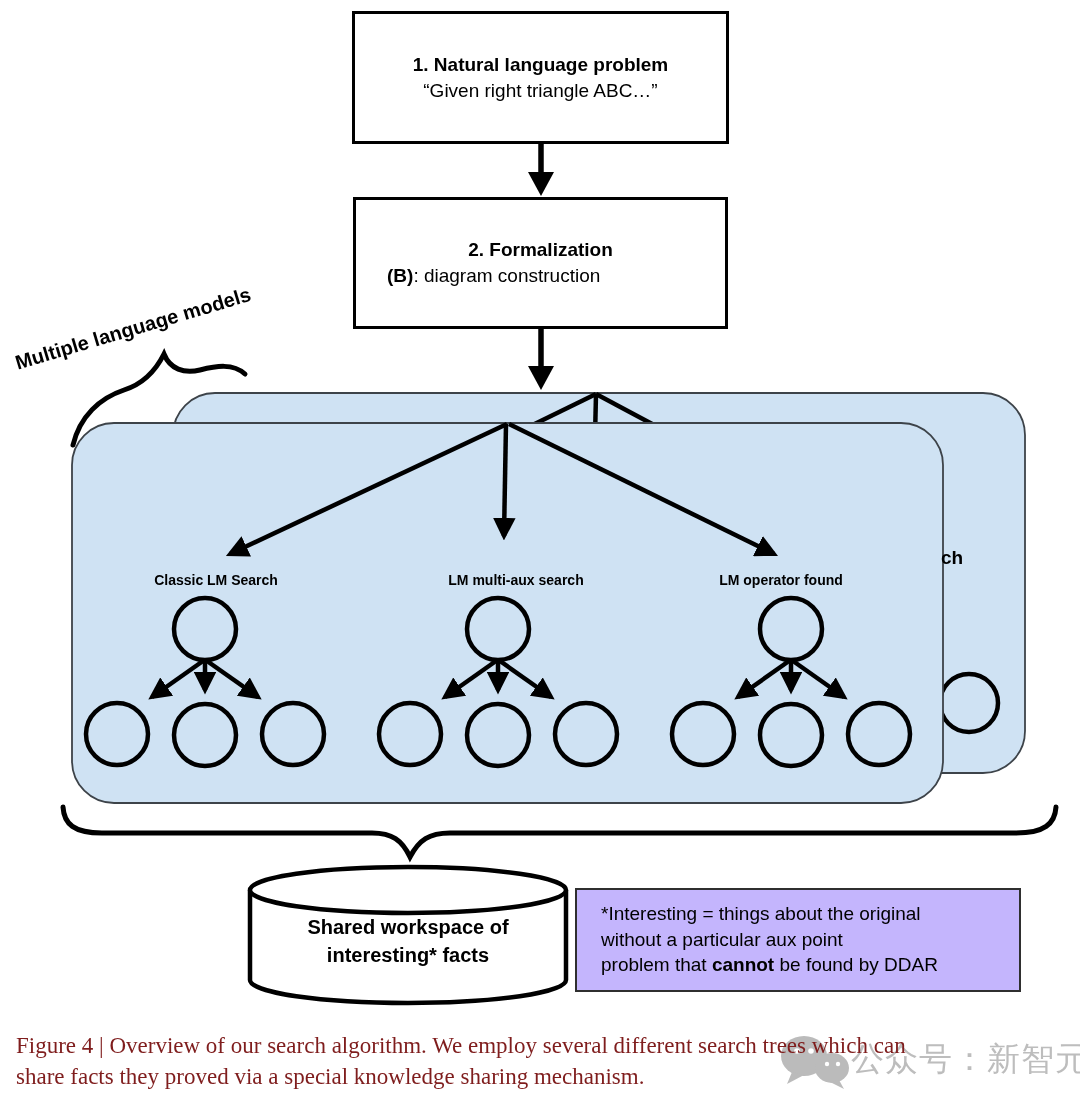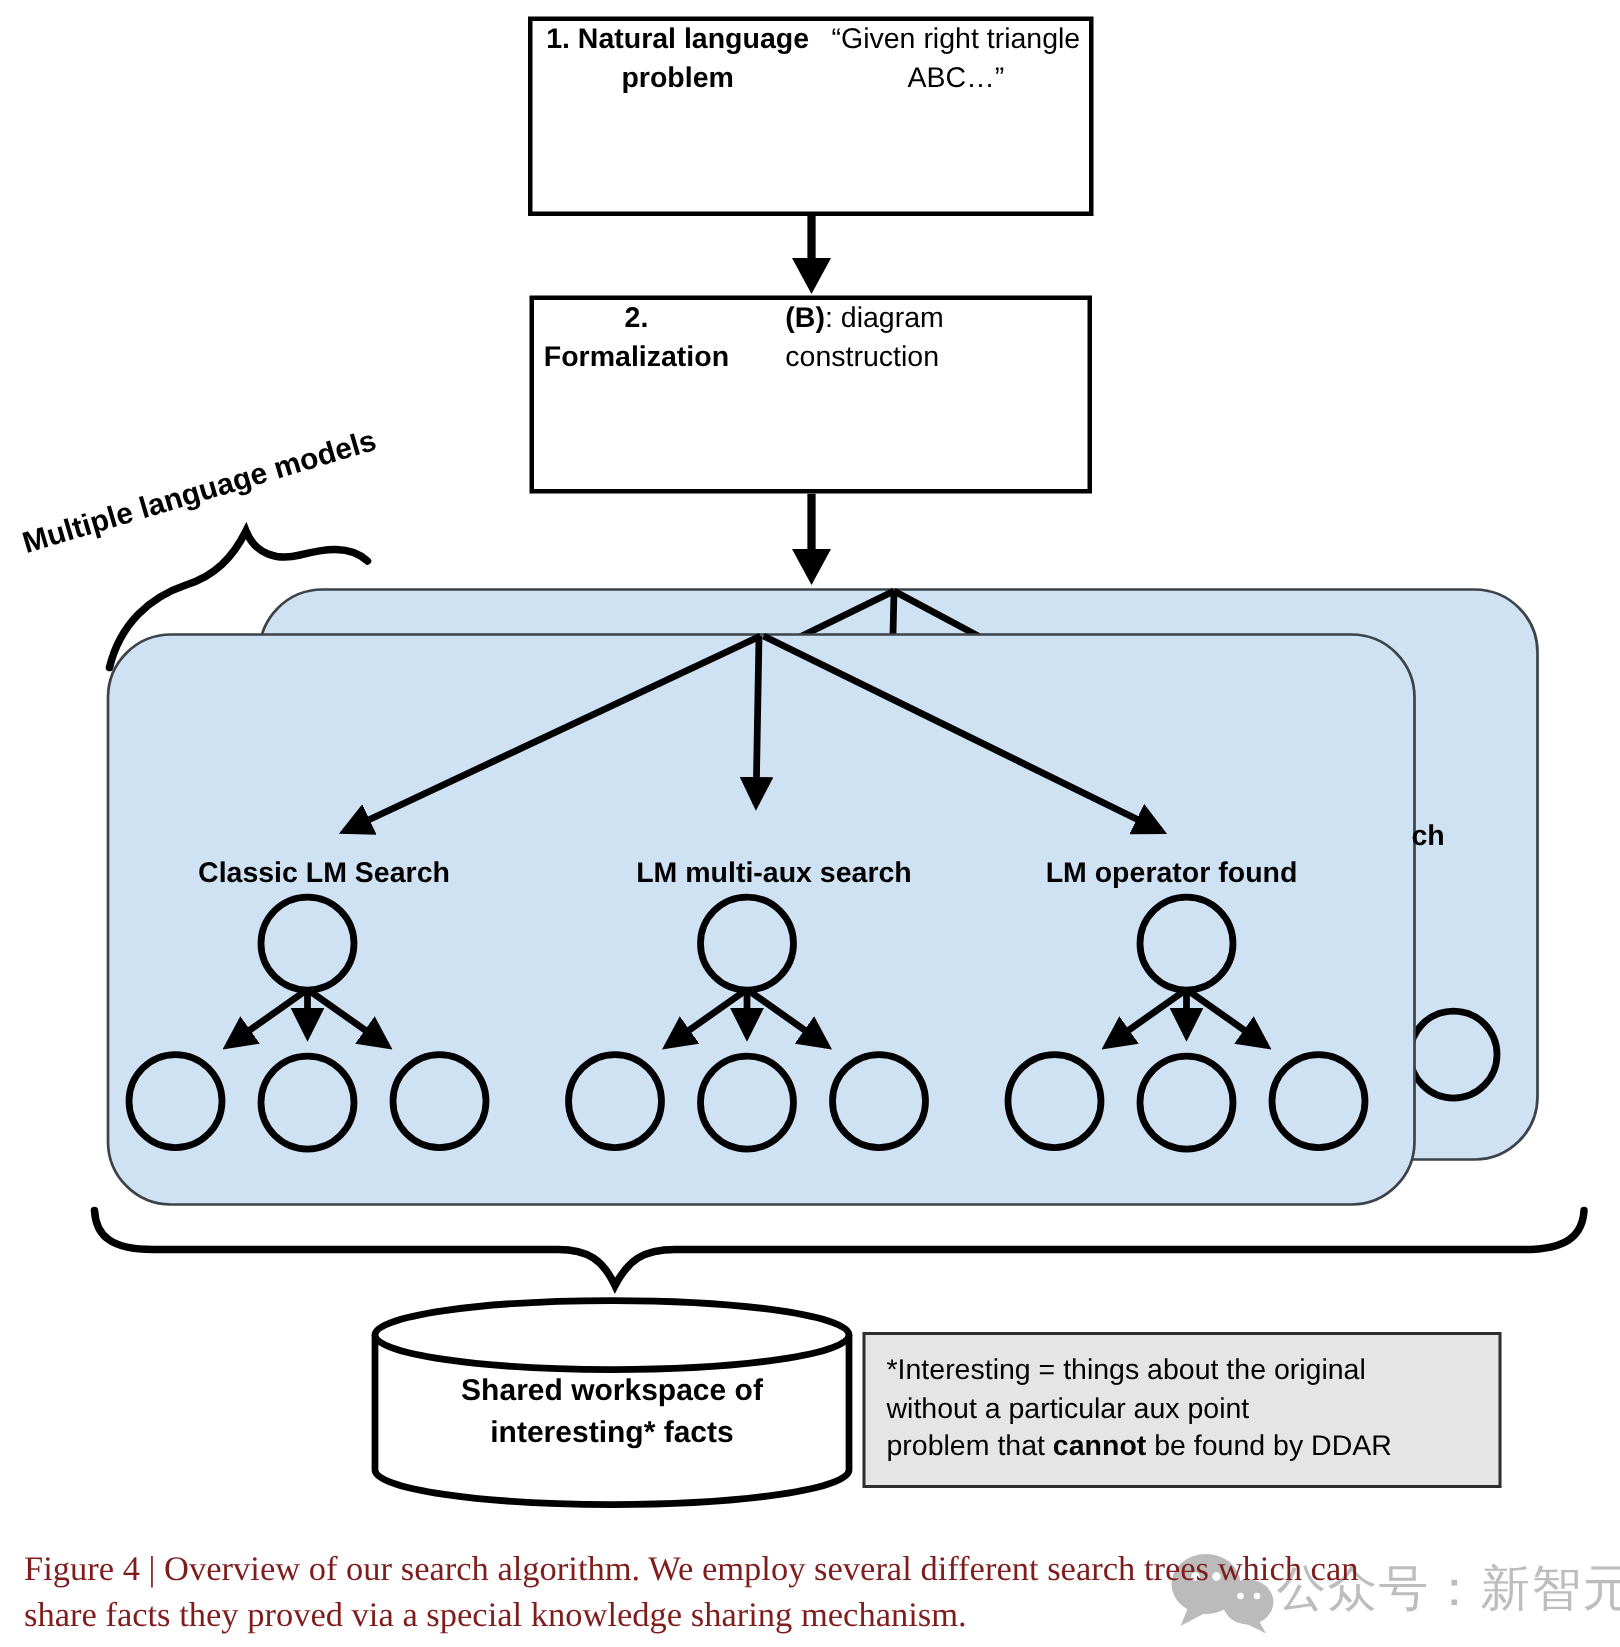--- a/index.html
+++ b/index.html
@@ -3,44 +3,44 @@
 <meta charset="utf-8">
 <style>
   html,body{margin:0;padding:0;background:#ffffff;}
   #canvas{
     position:relative;width:1080px;height:1098px;background:#ffffff;
     font-family:"Liberation Sans",sans-serif;color:#000;overflow:hidden;
   }
   #diagram-svg{position:absolute;left:0;top:0;z-index:0;}
   .flowbox{
     position:absolute;background:#ffffff;border:3px solid #000;
-    display:flex;flex-direction:row;justify-content:center;
+    display:flex;flex-direction:column;justify-content:center;
     font-size:19px;line-height:26px;z-index:2;
   }
   .flowbox .ttl{font-weight:bold;text-align:center;}
   .flowbox .sub{text-align:center;}
   .flowbox .kv{padding-left:31px;text-align:left;}
   .tree-label{
     position:absolute;top:572px;transform:translateX(-50%);
-    font-weight:bold;font-size:19px;white-space:nowrap;z-index:2;
+    font-weight:bold;font-size:14px;white-space:nowrap;z-index:2;
   }
   .partial-label{
     position:absolute;left:941px;top:547px;font-weight:bold;font-size:19px;z-index:2;
   }
   .mlm{
     position:absolute;left:16px;top:352px;font-weight:bold;font-size:20px;
     white-space:nowrap;transform:rotate(-16.5deg);transform-origin:0 50%;z-index:2;
   }
   .cyl-text{
     position:absolute;left:250px;top:913px;width:316px;text-align:center;
     font-weight:bold;font-size:20px;line-height:28px;z-index:2;
   }
   .notebox{
     position:absolute;left:575px;top:888px;width:394px;height:78px;
-    background:#e5e5e5;border:2px solid #2f2f2f;padding:11px 14px;
+    background:#c4b5fd;border:2px solid #2f2f2f;padding:11px 24px;
     font-size:19px;line-height:25.5px;white-space:nowrap;z-index:2;
   }
   .caption{
     position:absolute;left:16px;top:1031px;width:1060px;
     font-family:"Liberation Serif",serif;font-size:23px;line-height:30.5px;
     color:#7f1d1d;white-space:nowrap;z-index:3;
   }
   .watermark-text{
     position:absolute;left:851px;top:1037px;font-size:33px;letter-spacing:1px;
     color:#b6b6b6;opacity:0.9;white-space:nowrap;z-index:1;

